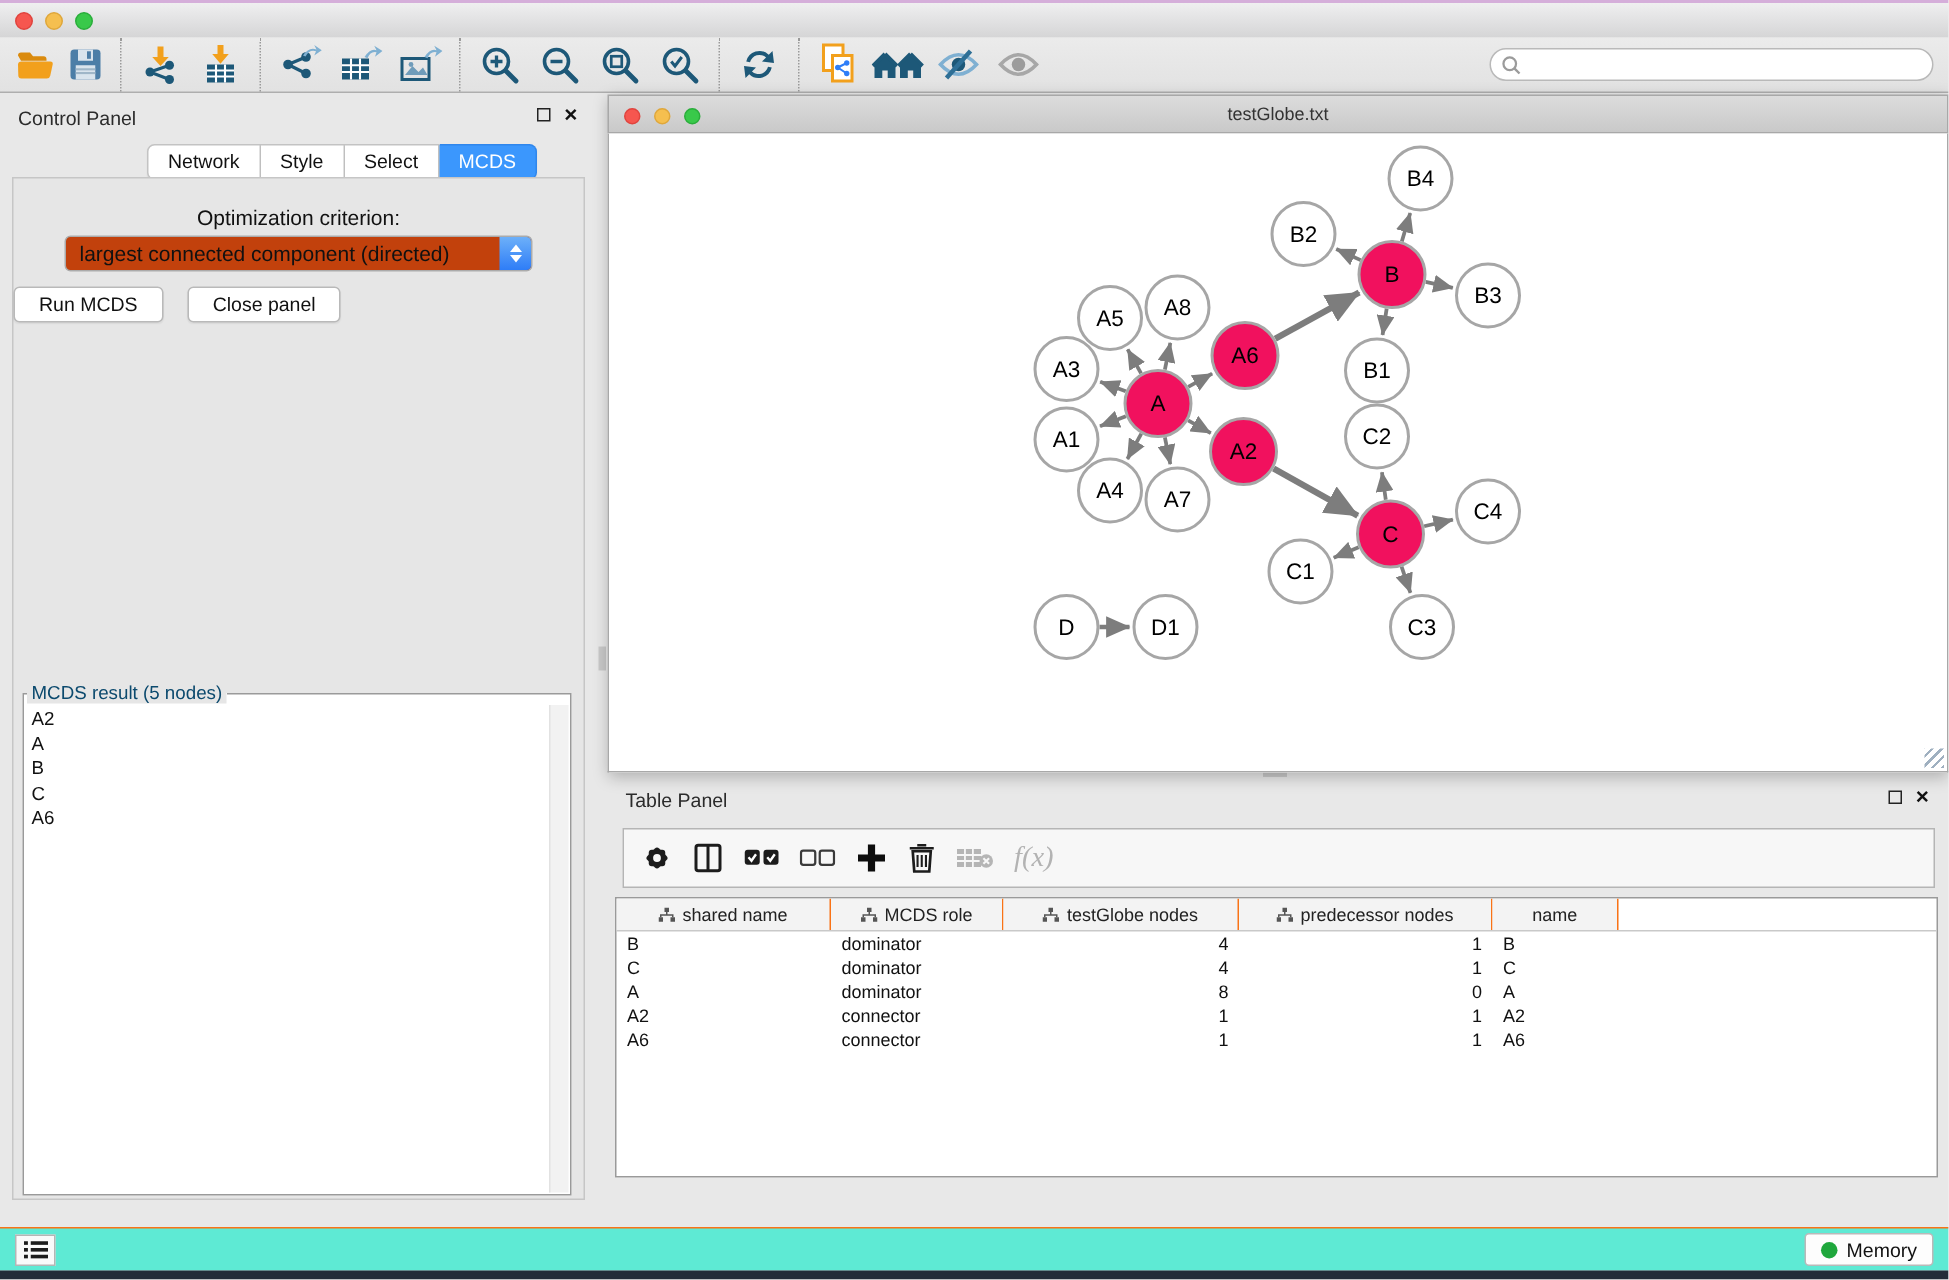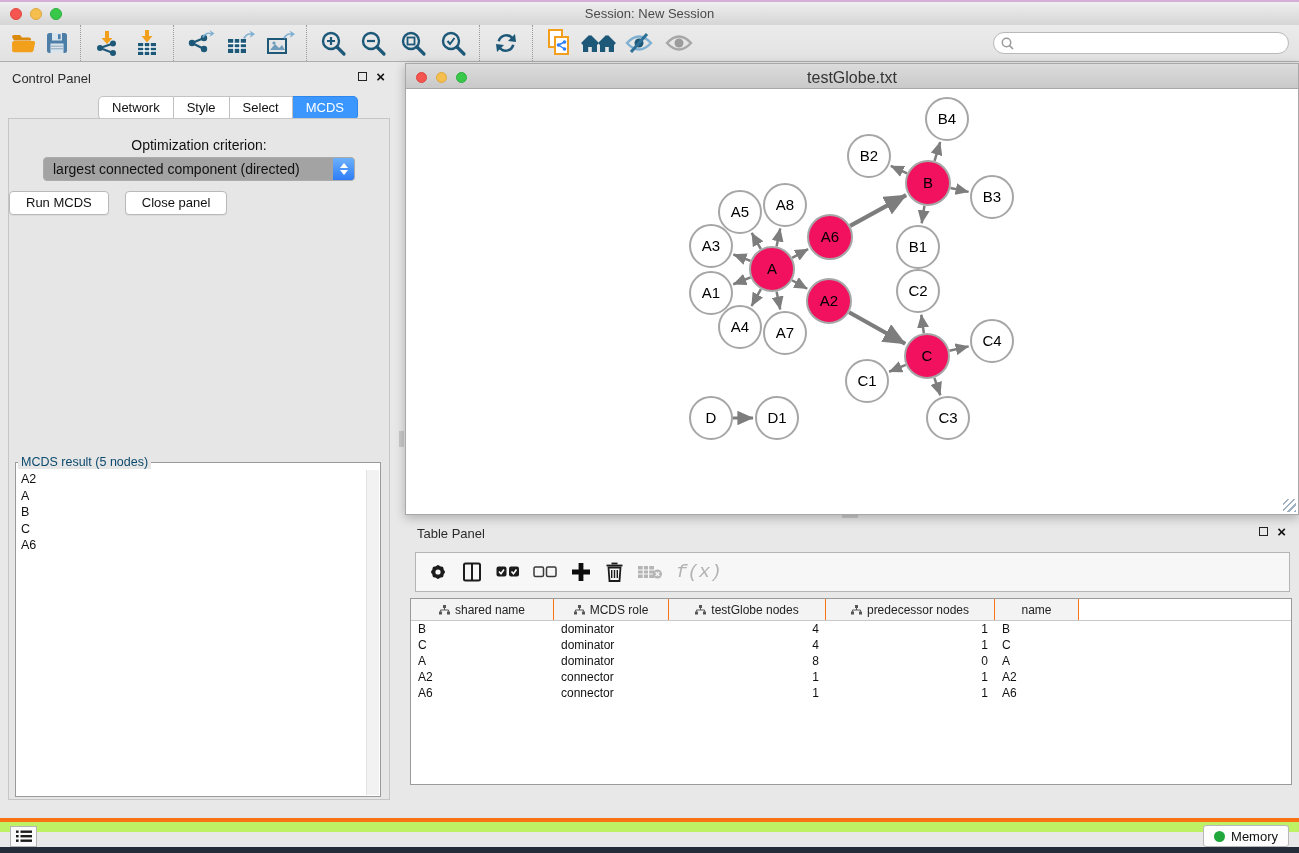--- a/index.html
+++ b/index.html
@@ -44,21 +44,21 @@
     padding:3px 13px 4px; font-size:13px; color:#111; font-family:"Liberation Sans",sans-serif;
     box-shadow:0 1px 1px rgba(0,0,0,.08); }
   .seg .seg-btn:first-child { border-left:1px solid #c3c3c3; border-radius:5px 0 0 5px; }
   .seg .seg-btn:last-child { border-radius:0 5px 5px 0; }
   .seg .seg-btn.sel { background:#3b97fd; border-color:#2f86ec; color:#fff;text-align:center; }
   .inner-panel { position:absolute; left:8px; right:9px; top:55px; bottom:15px;
     background:#e6e6e6; border:1px solid #c6c6c6; }
   .opt-label { position:absolute; left:0; right:0; top:18px; text-align:center;
     font-size:14px; color:#111; }
   .dropdown { position:absolute; left:34px; right:34px; top:38px; height:24px;
-    background:#a3a3a3; border:1px solid #ababab; border-radius:4px;
+    background:#c2410c; border:1px solid #ababab; border-radius:4px;
     display:flex; align-items:center; font-size:14px; color:#111; padding-left:9px; }
   .spin { position:absolute; right:0; top:0; width:21px; height:22px;
     background:linear-gradient(#6db0f9,#2e7df7); border-radius:0 3px 3px 0;
     display:flex; flex-direction:column; align-items:center; justify-content:center; gap:2px; }
   .spin .up { width:0; height:0; border-left:4px solid transparent; border-right:4px solid transparent; border-bottom:5px solid #fff; }
   .spin .dn { width:0; height:0; border-left:4px solid transparent; border-right:4px solid transparent; border-top:5px solid #fff; }
   .cp-buttons { position:absolute; left:0; right:0; top:72px; display:flex; justify-content:flex-start; gap:16px; }
   .btn { background:#fff; border:1px solid #b9b9b9; border-radius:4px; padding:3px 16px 4px;
     font-size:13px; color:#111; font-family:"Liberation Sans",sans-serif; box-shadow:0 1px 1px rgba(0,0,0,.06); }
   fieldset.mcds { position:absolute; left:6px; right:8px; top:336px; bottom:2px;
@@ -69,45 +69,45 @@
   .scrollstrip { position:absolute; right:1px; top:1px; bottom:1px; width:13px;
     background:#f2f2f2; border-left:1px solid #e2e2e2; }
 
   
   .net-window { position:absolute; left:405px; top:63px; width:894px; height:452px;
     box-shadow:0 3px 10px rgba(0,0,0,.25); }
   .net-titlebar { position:absolute; left:0; top:0; width:100%; height:26px;
     background:linear-gradient(#dcdcdc,#c9c9c9); border:1px solid #a8a8a8; }
   .net-lights { position:absolute; left:10px; top:8px; display:flex; gap:9px; }
   .net-lights .light { width:11px; height:11px; }
-  .net-title { position:absolute; left:0; right:0; top:5px; text-align:center; font-size:16px; color:#333; }
+  .net-title { position:absolute; left:0; right:0; top:5px; text-align:center; font-size:12px; color:#333; }
   .net-canvas { position:absolute; left:0; top:26px; width:100%; height:426px;
     background:#fff; border:1px solid #a8a8a8; border-top:none; }
   .grip { position:absolute; right:2px; bottom:2px; width:13px; height:13px;
     background:repeating-linear-gradient(135deg, transparent 0 3px, #9fb0c0 3px 4.5px); }
 
   
   .table-panel { position:absolute; left:405px; top:518px; width:894px; height:297px; }
   .tp-toolbar { position:absolute; left:10px; right:9px; top:34px; height:40px;
     background:#f7f7f7; border:1px solid #b5b5b5; display:flex; align-items:center; padding-left:12px; }
   .tico { height:30px; display:flex; align-items:center; justify-content:center; margin-right:13px; }
-  .fx { font-family:Liberation Mono, monospace; font-style:italic; font-size:19px; color:#b3b3b3; }
+  .fx { font-family:Liberation Serif, serif; font-style:italic; font-size:19px; color:#b3b3b3; }
   .tp-table { position:absolute; left:5px; right:7px; top:80px; height:187px;
     background:#fff; border:1px solid #9a9a9a; overflow:hidden; }
   .t-head { display:flex; height:22px; border-bottom:1px solid #c9c9c9; }
   .th { background:#f3f3f3; border-right:1px solid #f97316; display:flex; align-items:center;
     justify-content:center; gap:5px; font-size:12px; color:#222; }
   .tr { display:flex; height:16px; align-items:center; }
   .td { font-size:12px; color:#111; padding:0 7px; white-space:nowrap; overflow:hidden; }
   .td.num { text-align:right; }
   .tp-tabs { position:absolute; left:0; right:0; bottom:3px; display:flex; justify-content:center; }
 
   
-  .statusbar { position:absolute; left:0; top:818px; width:100%; height:14px;
-    background:#bef264; border-top:4px solid #f97316; }
+  .statusbar { position:absolute; left:0; top:818px; width:100%; height:29px;
+    background:#5eead4; border-top:1px solid #f97316; }
   .sb-btn { position:absolute; left:10px; top:4px; width:27px; height:21px; background:#fafafa;
     border:1px solid #b5b5b5; display:flex; align-items:center; justify-content:center; }
   .memory-btn { position:absolute; right:10px; top:3px; height:22px; background:#fdfdfd;
     border:1px solid #b9b9b9; border-radius:3px; display:flex; align-items:center; gap:6px;
     padding:0 10px; font-size:13px; color:#111; }
   .dot { width:11px; height:11px; border-radius:50%; background:#1fa73c; }
   .darkstrip { position:absolute; left:0; top:847px; width:100%; height:6px; background:#232c38; }
 
   .split-handle-v { position:absolute; left:399px; top:431px; width:5px; height:16px; background:#c9c9c9; }
   .split-handle-h { position:absolute; left:842px; top:515px; width:16px; height:3px; background:#c9c9c9; }
@@ -116,21 +116,20 @@
 <body>
 
 <div class="app">
 
   <div class="titlebar">
     <div class="lights">
       <span class="light red"></span>
       <span class="light yellow"></span>
       <span class="light green"></span>
     </div>
-    <div class="title-text">Session: New Session</div>
   </div>
 
   <div class="toolbar">
     <div class="tbtn">
       <svg width="27" height="24" viewBox="0 0 27 24">
           <path d="M2 6 q0-2 2-2 h6 l2 2.5 h7 q2 0 2 2 v1 H4 Z" fill="#da8a0d"></path>
           <path d="M4.5 10 h19 q2 0 1.6 2 l-1.6 7.5 q-.4 1.8-2.2 1.8 H4.2 q-1.9 0-2-1.9 L2 12 q0-2 2.5-2 Z" fill="#f2a01c"></path>
         </svg>
     </div>
     <div class="tbtn">

